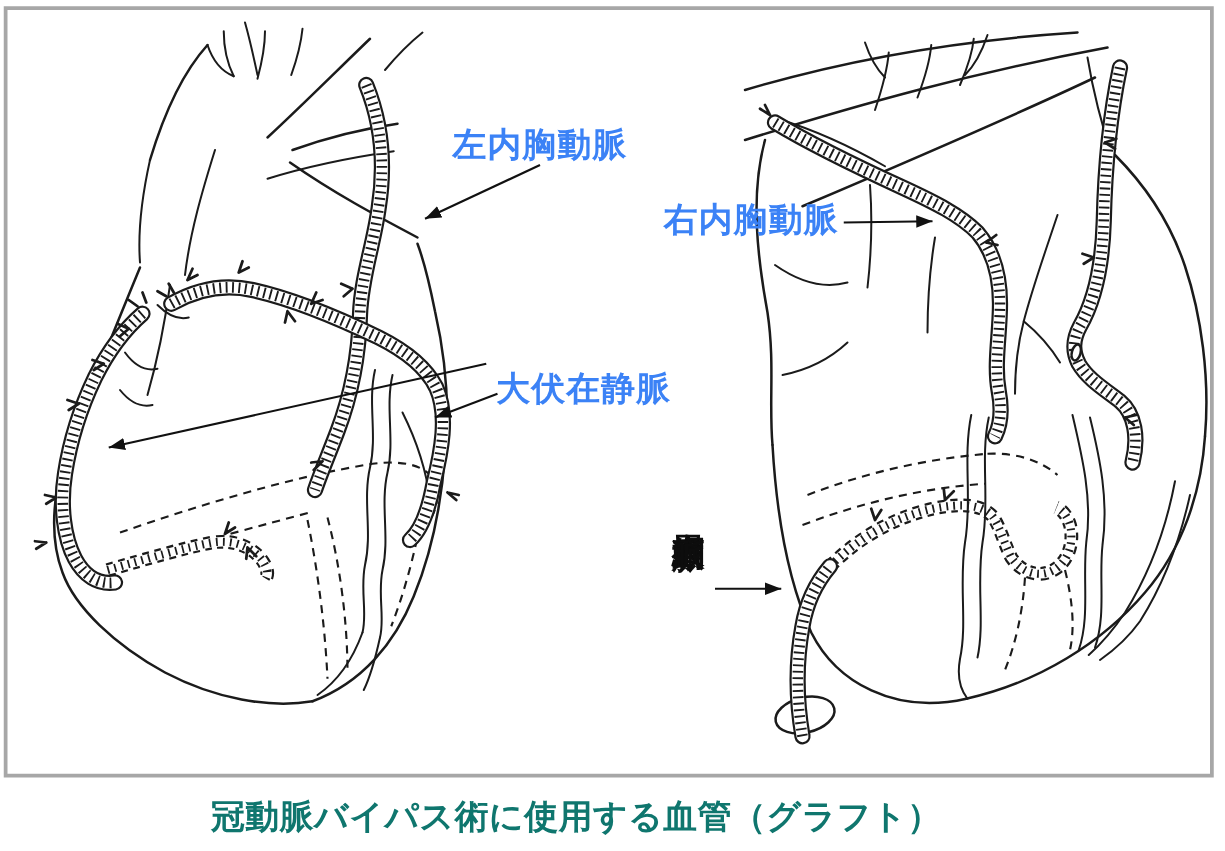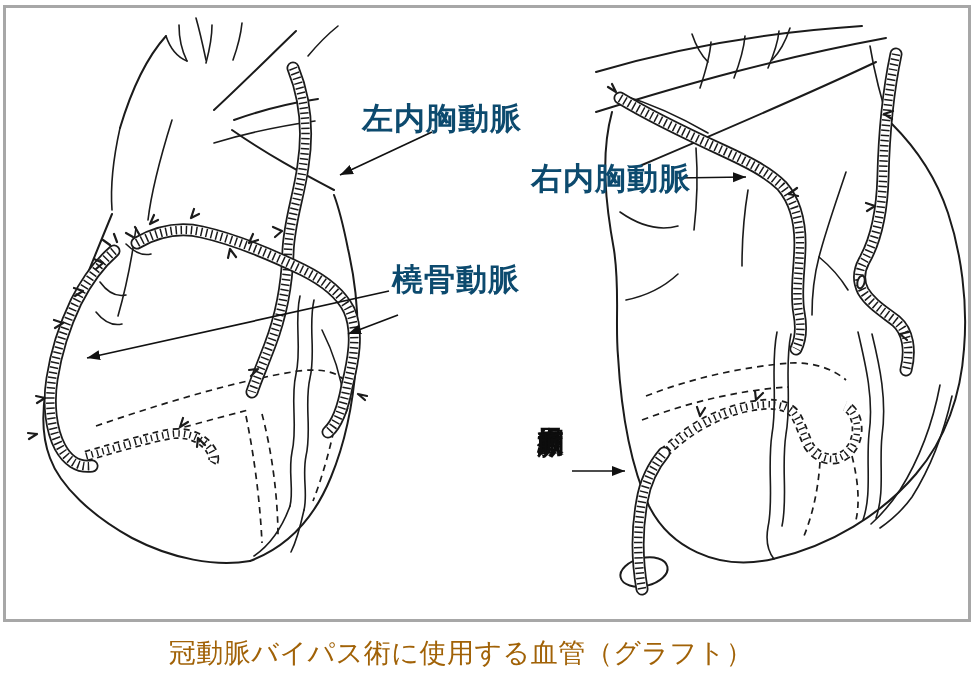--- a/index.html
+++ b/index.html
@@ -21,30 +21,30 @@
   .ti{fill:none;stroke:#ffffff;stroke-width:9.5;stroke-linecap:round;}
   .th{fill:none;stroke:#1b1b1b;stroke-width:8.5;stroke-dasharray:1.5 3.6;stroke-linecap:butt;}
   
   .dto{fill:none;stroke:#1b1b1b;stroke-width:11;stroke-dasharray:5.5 4.5;stroke-linecap:butt;}
   .dti{fill:none;stroke:#ffffff;stroke-width:7.5;stroke-linecap:round;}
   .dth{fill:none;stroke:#1b1b1b;stroke-width:6.5;stroke-dasharray:1.4 4.2;stroke-linecap:butt;}
   .tick{fill:none;stroke:#1b1b1b;stroke-width:2.2;stroke-linecap:round;}
   .arrow{fill:none;stroke:#111;stroke-width:1.7;marker-end:url(#ah);}
   
   .lbl{
-    position:absolute;font-weight:700;font-size:31px;line-height:1.1;
-    letter-spacing:1px;white-space:nowrap;color:#0c4a6e;
+    position:absolute;font-weight:700;font-size:27px;line-height:1.1;
+    letter-spacing:1px;white-space:nowrap;color:#3b82f6;
   }
   .lbl-v{
     position:absolute;font-weight:700;font-size:26px;letter-spacing:1px;
     writing-mode:vertical-rl;text-orientation:upright;white-space:nowrap;color:#0d0d0d;
   }
   .caption{
     position:absolute;left:461px;top:635px;transform:translateX(-50%);
-    font-weight:400;font-size:27px;letter-spacing:0.5px;white-space:nowrap;color:#a16207;
+    font-weight:700;font-size:27px;letter-spacing:0.5px;white-space:nowrap;color:#0f766e;
   }
 </style>
 </head>
 <body>
 
 <div class="stage">
   <div class="frame"></div>
 
   <svg class="art" width="980" height="681" viewBox="0 0 980 681">
     <defs>
@@ -206,19 +206,19 @@
       <path class="arrow" d="M389,291 L87,358"></path>
       <path class="arrow" d="M398,315 L348,334"></path>
       <path class="arrow" d="M572,471 L625,471"></path>
     </g>
   </svg>
 
   <div class="lbl" style="left:362px;top:102px;">左内胸動脈</div>
 
   <div class="lbl" style="left:531px;top:162px;text-align:right;">右内胸動脈</div>
 
-  <div class="lbl" style="left:392px;top:263px;">橈骨動脈</div>
-
+
+  <div class="lbl" style="left:397px;top:297px;">大伏在静脈</div>
 
   <div class="lbl-v" style="left:534px;top:406px;">右胃大網動脈</div>
 
   <div class="caption">冠動脈バイパス術に使用する血管（グラフト）</div>
 </div>
 
 </body></html>

